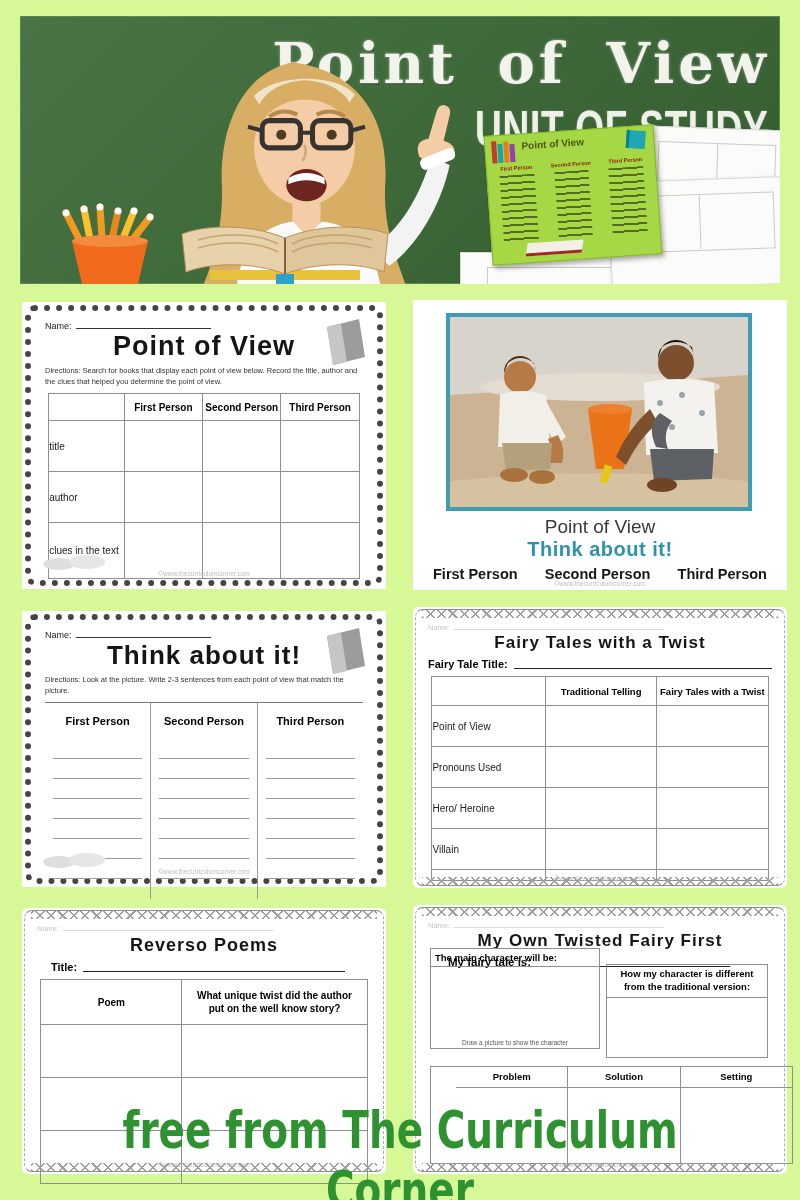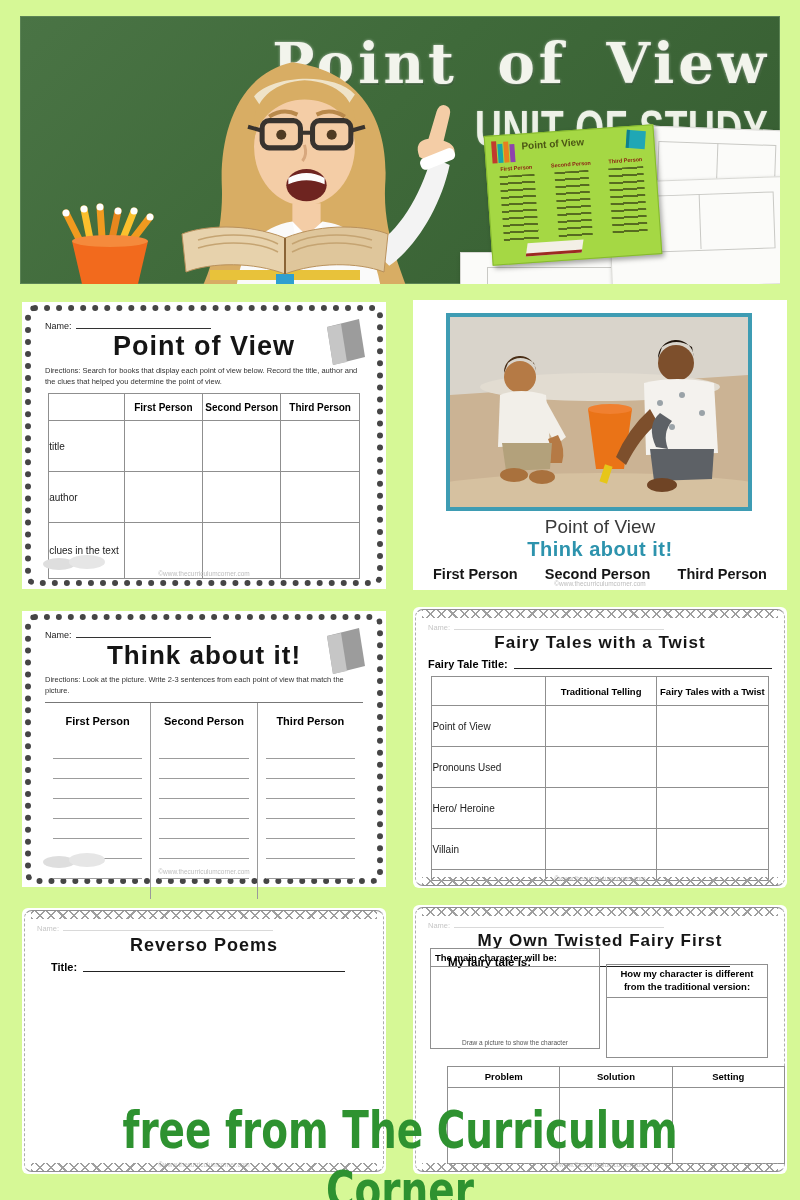--- a/index.html
+++ b/index.html
@@ -106,21 +106,21 @@
   .t-rev th{height:44px;font-size:10px;line-height:1.3;padding:0 8px;}
   .t-rev .c0{width:38%;}
   .t-rev td{height:52px;}
 
   
   .boxL{position:absolute;left:14px;top:40px;width:168px;height:99px;border:1px solid #8f8f8f;}
   .boxL-label{font-size:9.5px;font-weight:bold;padding:3px 4px;border-bottom:1px solid #8f8f8f;}
   .boxL-foot{position:absolute;left:0;right:0;bottom:2px;text-align:center;font-size:6.5px;color:#555;}
   .boxR{position:absolute;left:190px;top:56px;width:160px;height:92px;border:1px solid #8f8f8f;}
   .boxR-label{font-size:9.5px;font-weight:bold;text-align:center;padding:3px 6px;border-bottom:1px solid #8f8f8f;line-height:1.35;}
-  .pss{position:absolute;left:31px;top:158px;width:336px;height:96px;display:flex;border:1px solid #8f8f8f;}
+  .pss{position:absolute;left:14px;top:158px;width:336px;height:96px;display:flex;border:1px solid #8f8f8f;padding-left:25px;}
   .pss-col{flex:1;display:flex;flex-direction:column;}
   .pss-col + .pss-col{border-left:1px solid #8f8f8f;}
   .pss-head{height:20px;line-height:20px;text-align:center;font-weight:bold;font-size:9.5px;border-bottom:1px solid #8f8f8f;}
   .pss-body{flex:1;}
 
   
   .footer-text{position:absolute;left:0;right:0;top:1100px;text-align:center;z-index:9;
         font-family:"DejaVu Sans",sans-serif;font-weight:bold;font-size:52px;color:#2e9230;
         transform:scaleX(.75);transform-origin:center;letter-spacing:0px;}
 </style>
@@ -391,20 +391,40 @@
   <div class="card xcard" style="left:22px;top:908px;width:364px;height:266px;">
     <div class="xframe">
       <div class="faint" style="margin-top:6px;">
         <span>Name:</span><span class="fline"></span>
       </div>
       <div class="ws-title t18">Reverso Poems</div>
       <div class="fieldline" style="width:88%;margin-left:14px;">
         <span class="flab">Title:</span>
         <span class="frule"></span>
       </div>
+      <table class="grid t-rev">
+        <tbody>
+            <tr>
+          <th class="c0">Poem</th>
+          <th>What unique twist did the author put on the well know story?</th>
+        </tr>
+        <tr>
+              <td></td>
+              <td></td>
+            </tr>
+        <tr>
+              <td></td>
+              <td></td>
+            </tr>
+        <tr>
+              <td></td>
+              <td></td>
+            </tr>
+      </tbody>
+        </table>
       <div class="wm">©www.thecurriculumcorner.com</div>
     </div>
   </div>
 
   <div class="card xcard" style="left:413px;top:905px;width:374px;height:269px;">
     <div class="xframe">
       <div class="faint" style="margin-top:6px;">
         <span>Name:</span><span class="fline"></span>
       </div>
       <div class="ws-title t17">My Own Twisted Fairy First</div>

